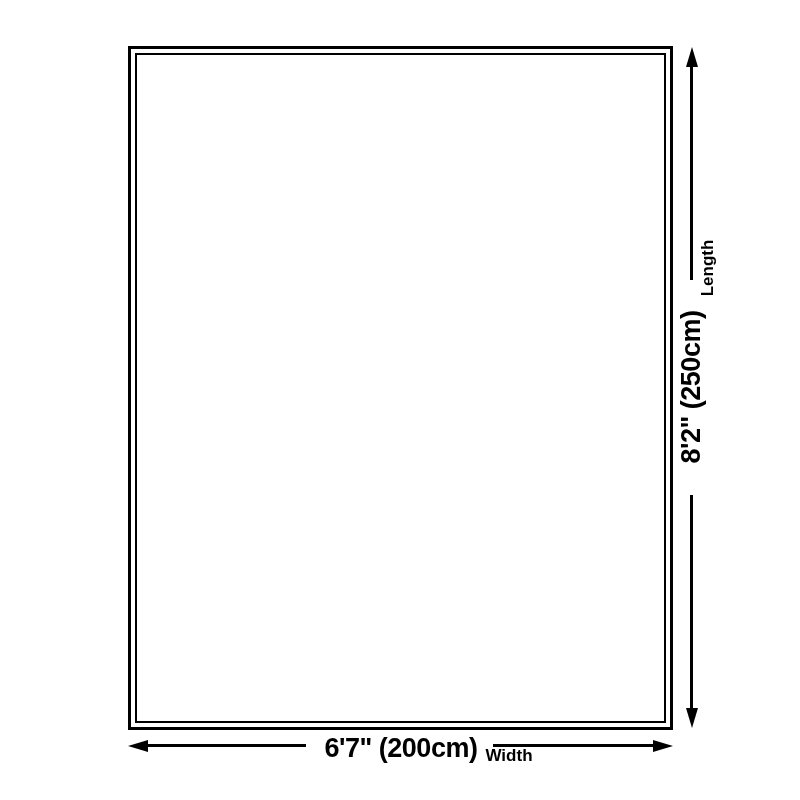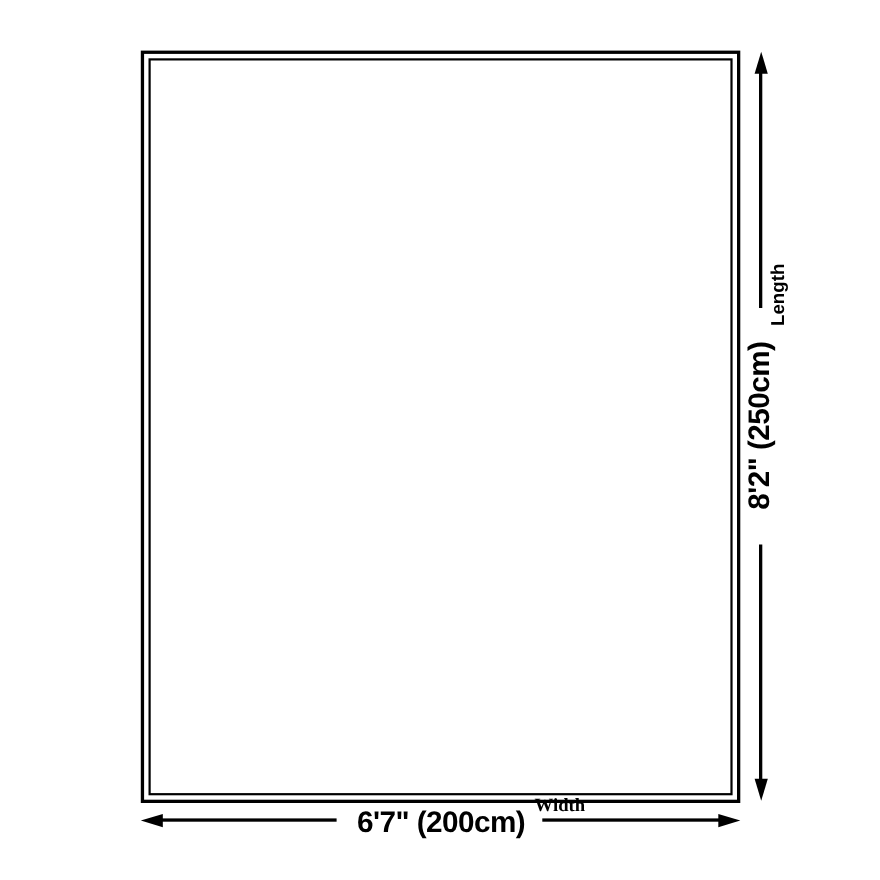--- a/index.html
+++ b/index.html
@@ -87,21 +87,21 @@
     position: absolute;
     font-size: 17px;
     font-weight: 700;
     white-space: nowrap;
     transform: translate(-50%, -50%);
   }
   .dim-label.vertical {
     transform: translate(-50%, -50%) rotate(-90deg);
   }
   .width-value  { left: 401px; top: 748px; }
-  .width-label  { left: 509px; top: 732px; font-family: Liberation Serif, serif; }
+  .width-label  { left: 509px; top: 756px; }
   .length-value { left: 691px; top: 387px; }
   .length-label { left: 708px; top: 268px; }
 </style>
 </head>
 <body>
 
 <div class="stage">
 
   <div class="rug-outer">
     <div class="rug-inner"></div>

